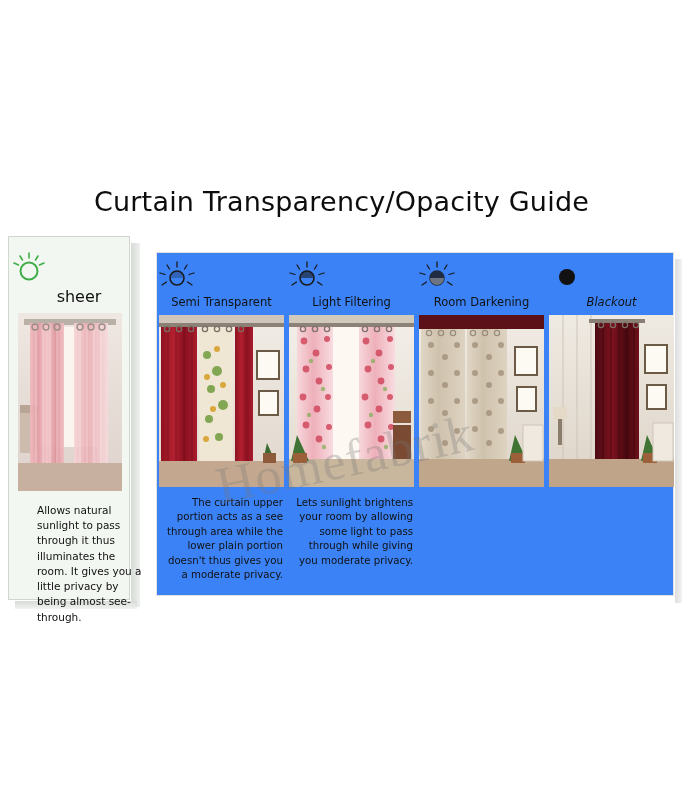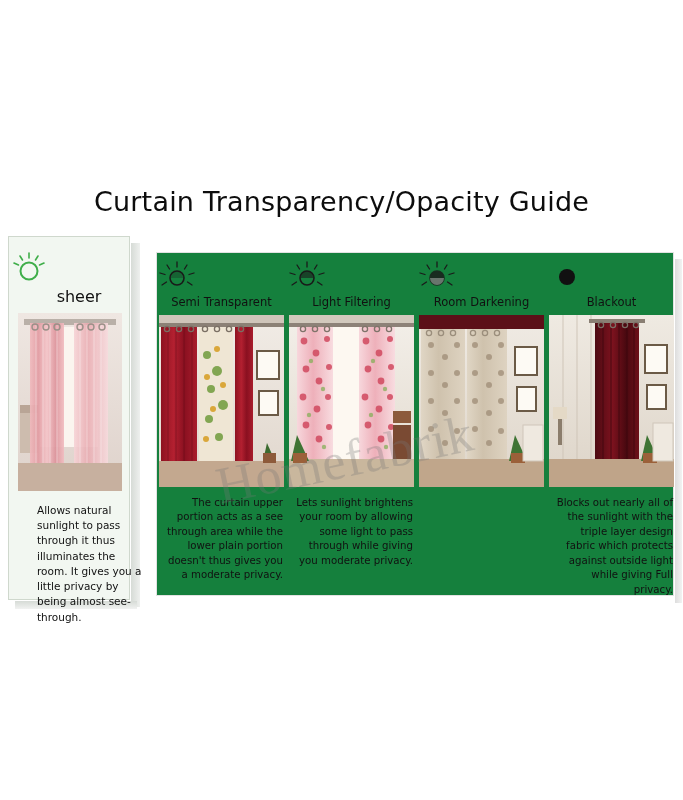--- a/index.html
+++ b/index.html
@@ -98,21 +98,21 @@
     margin-left: 20px;
   }
 
   
   .main-card {
     position: absolute;
     left: 156px;
     top: 252px;
     width: 518px;
     height: 344px;
-    background: #15803d;
+    background: #3b82f6;
     border: 1px solid #e2e2e2;
     box-sizing: border-box;
   }
   .main-card .shadow-right {
     position: absolute;
     left: 518px;
     top: 6px;
     width: 7px;
     height: 344px;
     background: linear-gradient(to right, #dddddd, #f2f2f2);
@@ -120,21 +120,21 @@
 
   .col {
     position: absolute;
     top: 0;
     width: 129px;
     height: 344px;
   }
   .col.c0 { left: 0; }
   .col.c1 { left: 130px; }
   .col.c2 { left: 260px; }
-  .col.c3 { left: 390px; }
+  .col.c3 { left: 390px; font-style: italic; }
 
   .col-icon {
     position: absolute;
     left: 0;
     top: 8px;
     width: 129px;
     text-align: center;
   }
   .col-label {
     position: absolute;
@@ -578,18 +578,17 @@
 
           <path d="M92 146 l6 -26 l12 26 z" fill="#3f7434"></path>
           <rect x="94" y="138" width="14" height="10" fill="#9b6039"></rect>
 
           <rect x="4" y="92" width="14" height="12" fill="#e4d9c6"></rect>
           <rect x="9" y="104" width="4" height="26" fill="#8b7d6c"></rect>
 
           <rect x="104" y="108" width="20" height="38" fill="#efe9e0" stroke="#cfc6ba"></rect>
         </svg>
       </div>
-      <div class="col-text">Blocks out nearly all of the sunlight with the triple layer design fabric which protects against outside light while giving Full privacy.</div>
     </div>
   </div>
 
   <div class="watermark">Homefabrik</div>
 </div>
 
 </body></html>

